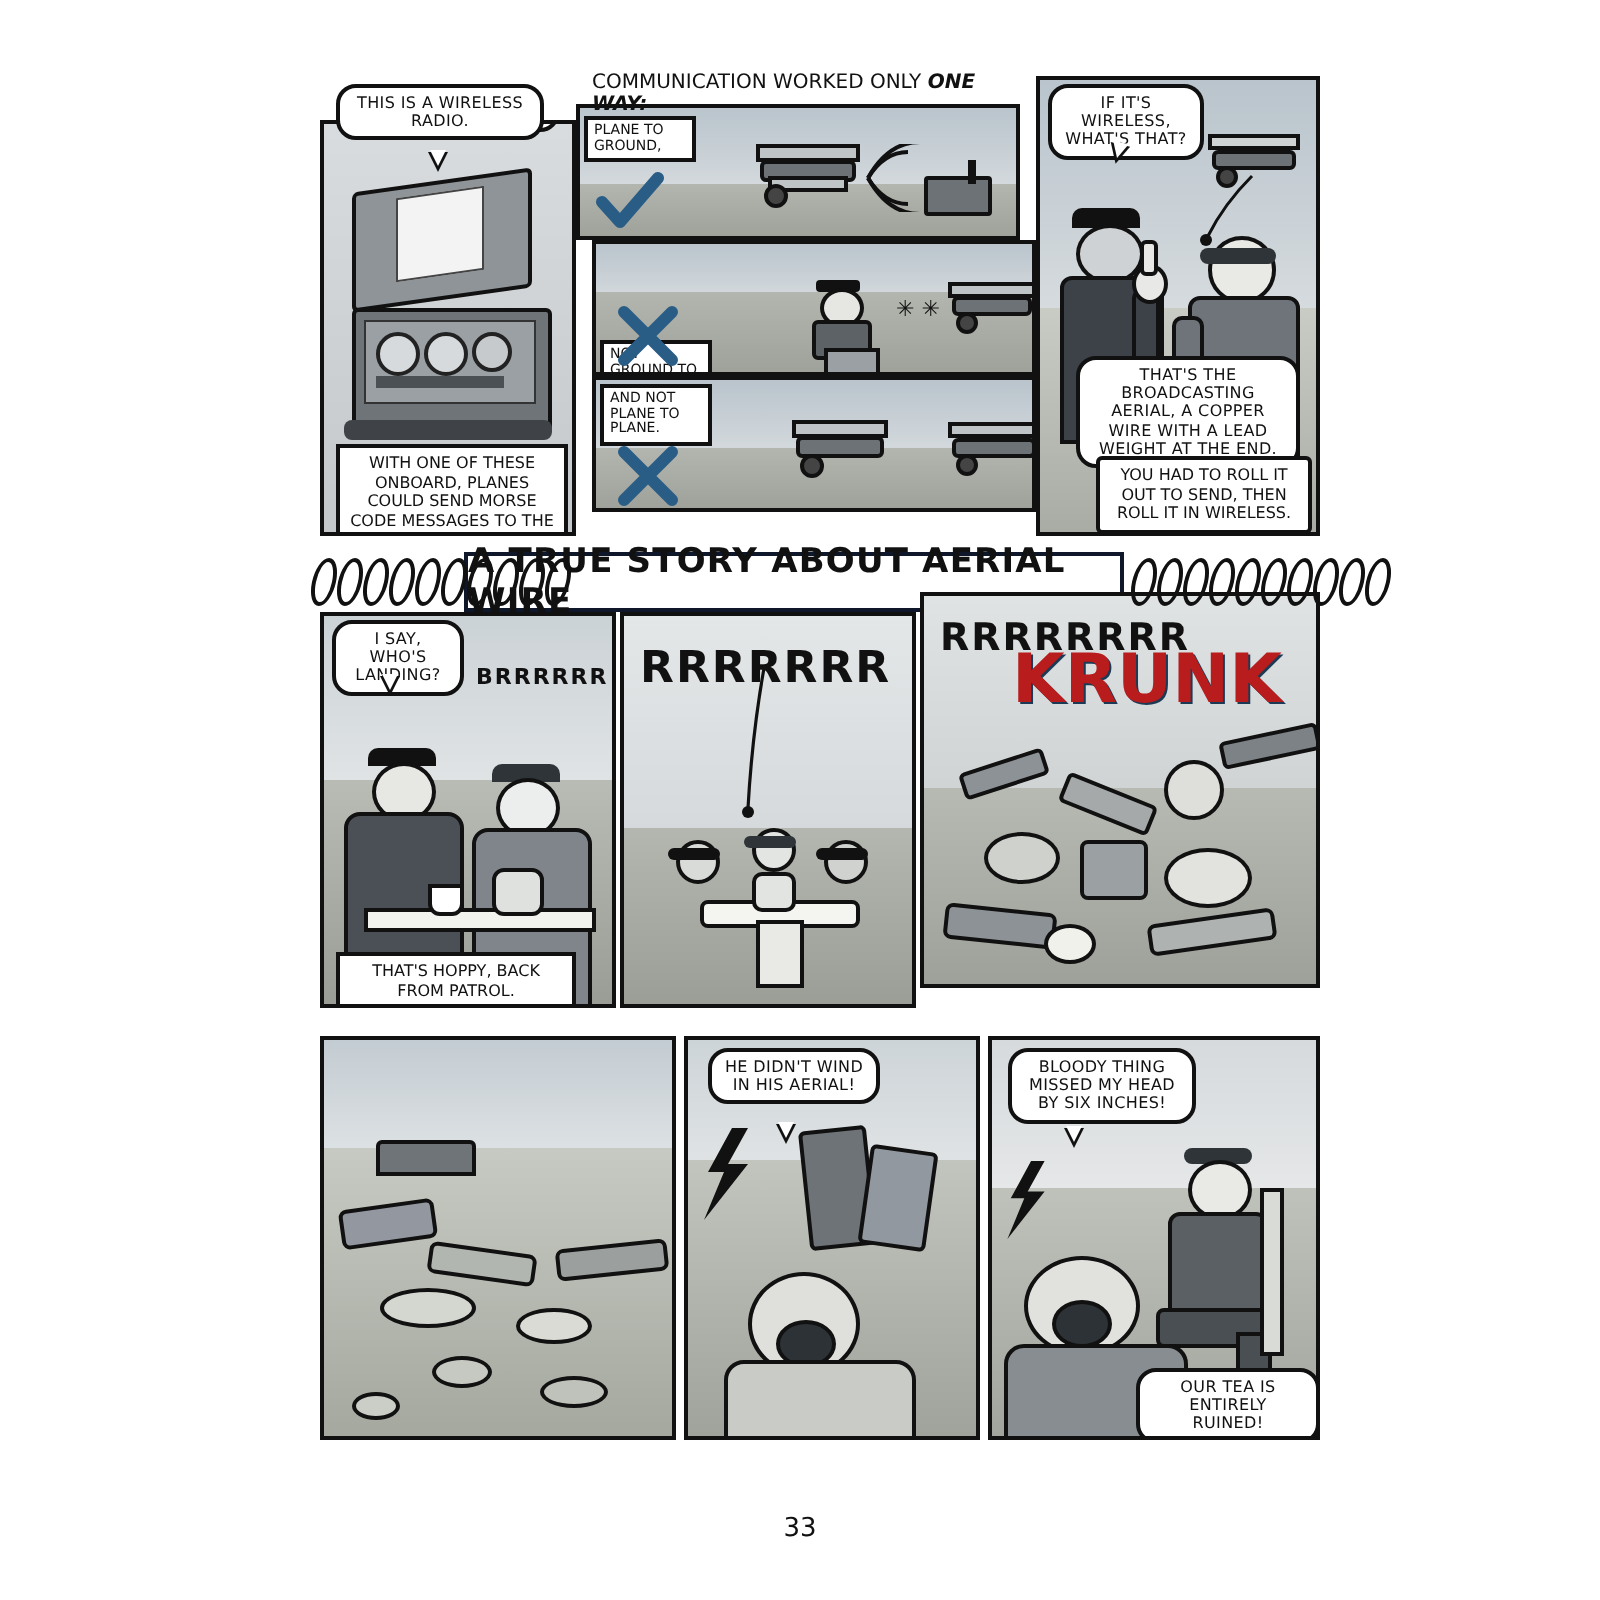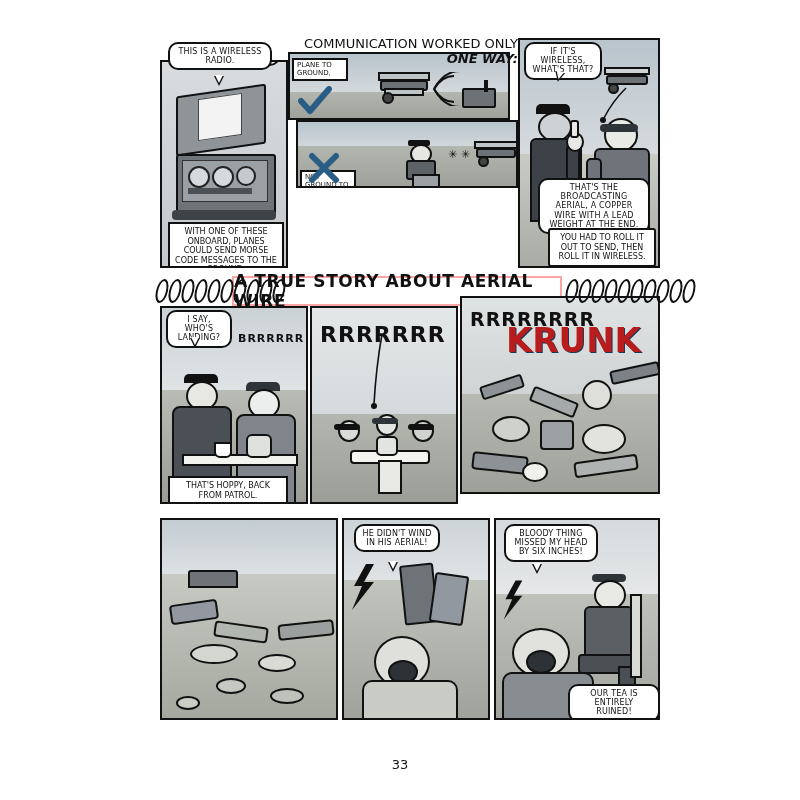--- a/index.html
+++ b/index.html
@@ -84,21 +84,21 @@
     text-align: center;
     padding: 3px 5px;
     box-sizing: border-box;
     color: #111;
     z-index: 6;
   }
 
   
   .banner {
     position: absolute;
-    border: 2px solid #fca5a5;
+    border: 2px solid #0f172a;
     background: #fff;
     display: flex;
     align-items: center;
     justify-content: center;
     box-sizing: border-box;
   }
   .banner span {
     font-family: "DejaVu Sans", sans-serif;
     font-weight: bold;
     font-size: 17px;
@@ -158,23 +158,23 @@
     font-size: 7px;
     line-height: 1.1;
     padding: 2px 3px;
     box-sizing: border-box;
     color: #111;
     text-align: left;
     z-index: 6;
   }
   .hdr {
     position: absolute;
-    font-size: 13px;
-    color: #111;
-    text-align: right;
+    font-size: 10px;
+    color: #111;
+    text-align: left;
     z-index: 6;
   }
   .hdr .em { font-style: italic; font-weight: bold; }
 </style>
 </head>
 <body>
 
 <div class="page">
 
   <div class="panel" style="left:160px; top:60px; width:128px; height:208px; background:#d2d6d8;">
@@ -242,20 +242,38 @@
       <div class="box" style="left:0px;top:3px;width:40px;height:4px;background:#bfc4c7;border:2px solid #111;"></div>
       <div class="blob" style="left:4px;top:18px;width:7px;height:7px;background:#444;border:2px solid #111;"></div>
     </div>
     <div style="position:absolute;left:150px;top:26px;color:#111;font-size:11px;">✳ ✳</div>
     <div class="mini-label" style="left:2px;top:4px;width:56px;margin-top:44px;">NOT GROUND TO PLANE,</div>
     <svg class="mark" style="left:10px;top:30px;" width="32" height="32" viewBox="0 0 32 32">
       <path d="M4 4 L28 28 M28 4 L4 28" stroke="#2a5d86" stroke-width="6" fill="none" stroke-linecap="round"></path>
     </svg>
   </div>
 
+  <div class="panel" style="left:296px; top:188px; width:222px; height:68px;">
+    <div class="sky" style="height:40px;"></div>
+    <div class="ground" style="height:30px;"></div>
+    <div class="figure" style="left:96px;top:16px;width:52px;height:32px;">
+      <div class="box" style="left:4px;top:12px;width:40px;height:7px;background:#6d7276;border:2px solid #111;border-radius:3px;"></div>
+      <div class="box" style="left:2px;top:4px;width:44px;height:5px;background:#bfc4c7;border:2px solid #111;"></div>
+      <div class="blob" style="left:6px;top:21px;width:8px;height:8px;background:#444;border:2px solid #111;"></div>
+    </div>
+    <div class="figure" style="left:176px;top:18px;width:46px;height:30px;">
+      <div class="box" style="left:2px;top:11px;width:38px;height:6px;background:#6d7276;border:2px solid #111;border-radius:3px;"></div>
+      <div class="box" style="left:0px;top:3px;width:42px;height:4px;background:#bfc4c7;border:2px solid #111;"></div>
+      <div class="blob" style="left:4px;top:19px;width:7px;height:7px;background:#444;border:2px solid #111;"></div>
+    </div>
+    <div class="mini-label" style="left:2px;top:2px;width:56px;">AND NOT PLANE TO PLANE.</div>
+    <svg class="mark" style="left:10px;top:32px;" width="32" height="32" viewBox="0 0 32 32">
+      <path d="M4 4 L28 28 M28 4 L4 28" stroke="#2a5d86" stroke-width="6" fill="none" stroke-linecap="round"></path>
+    </svg>
+  </div>
 
   <div class="panel" style="left:518px; top:38px; width:142px; height:230px;">
     <div class="sky" style="height:120px;"></div>
     <div class="ground" style="height:112px;background:linear-gradient(#c8ccc4,#a8aca4);"></div>
 
     <div class="figure" style="left:84px;top:24px;width:48px;height:30px;">
       <div class="box" style="left:2px;top:11px;width:38px;height:6px;background:#6d7276;border:2px solid #111;border-radius:3px;"></div>
       <div class="box" style="left:0px;top:3px;width:42px;height:4px;background:#cfd3d4;border:2px solid #111;"></div>
       <div class="blob" style="left:4px;top:19px;width:7px;height:7px;background:#444;border:2px solid #111;"></div>
     </div>

